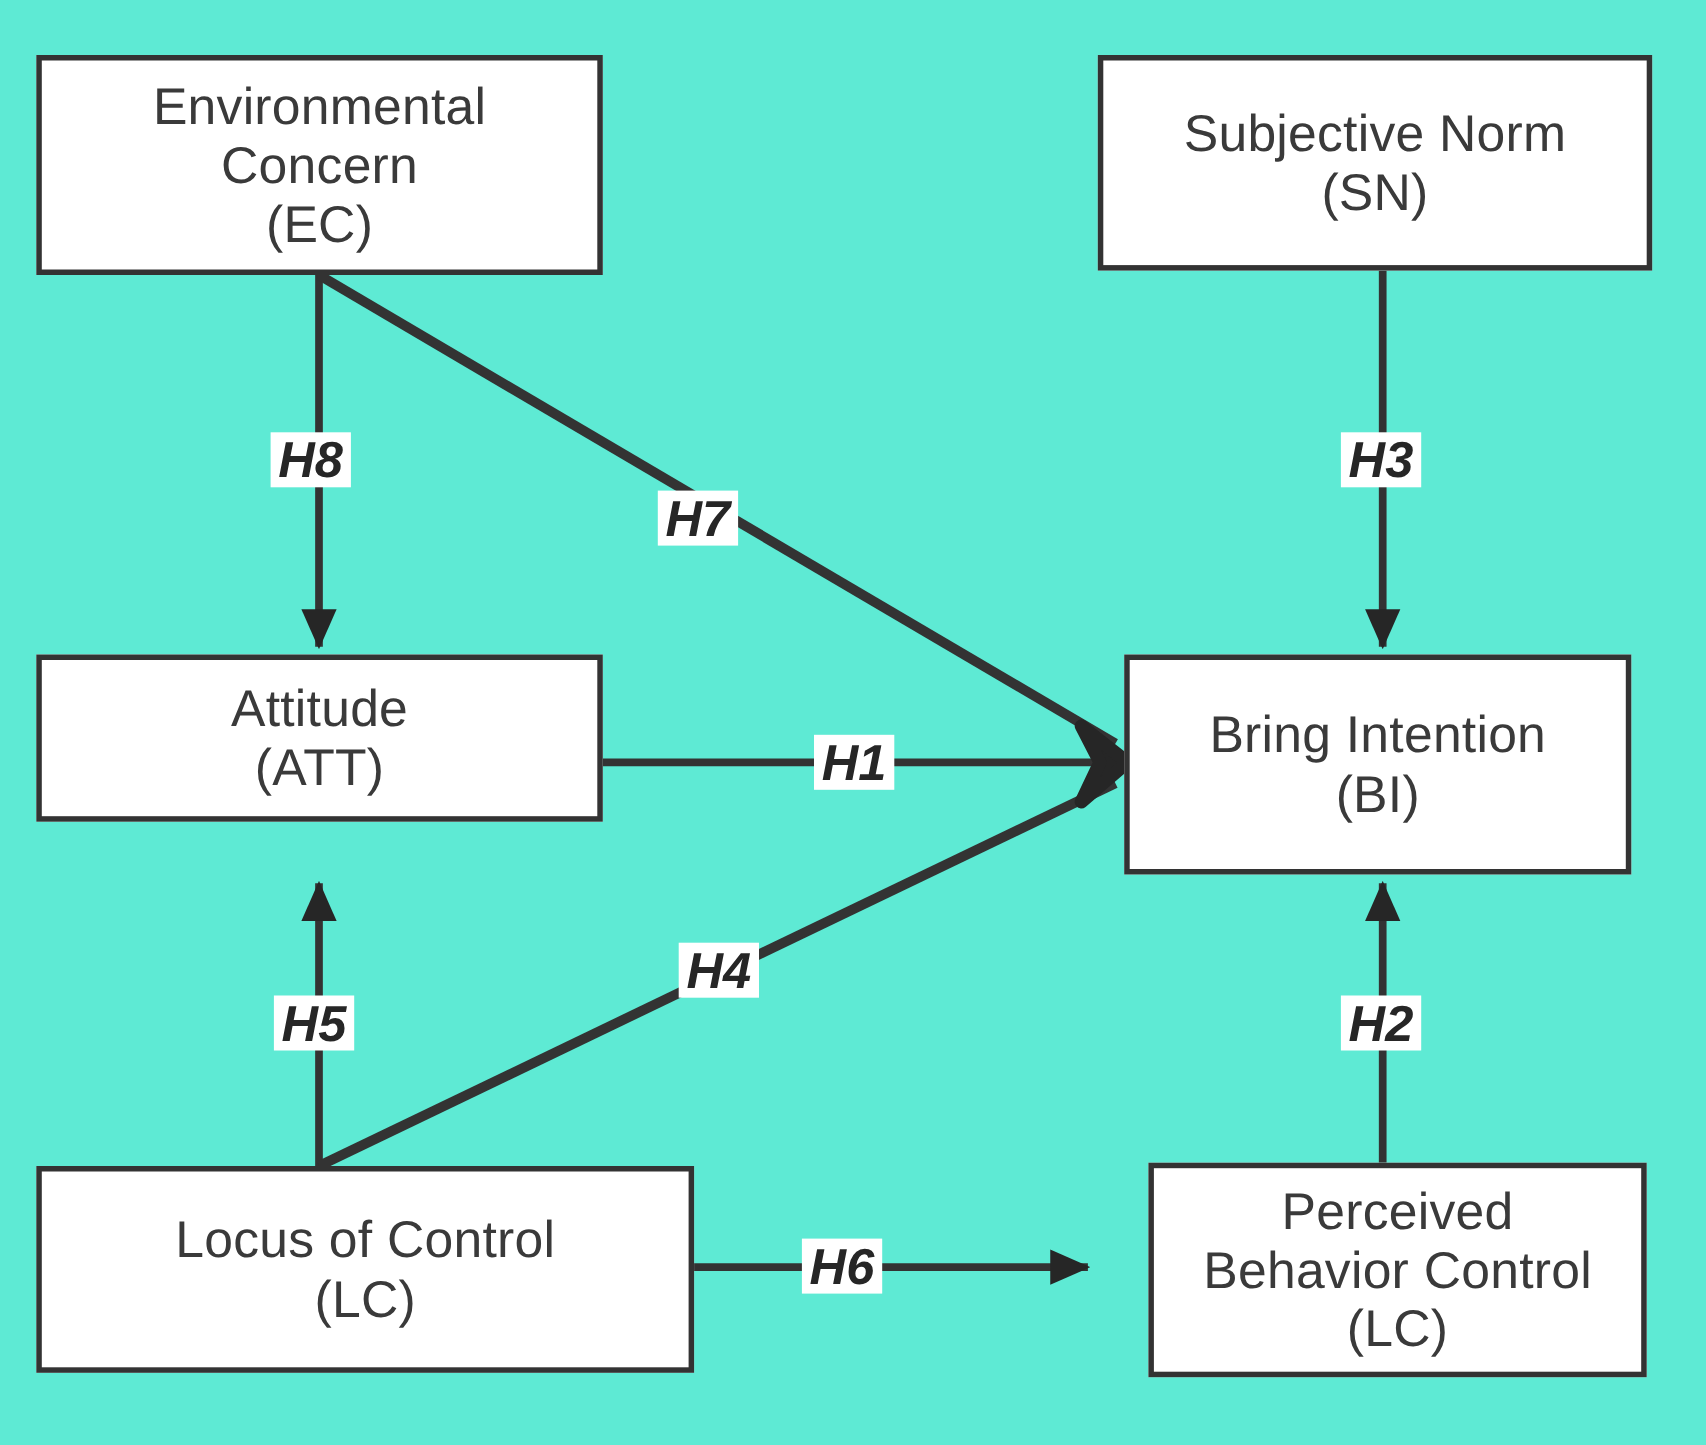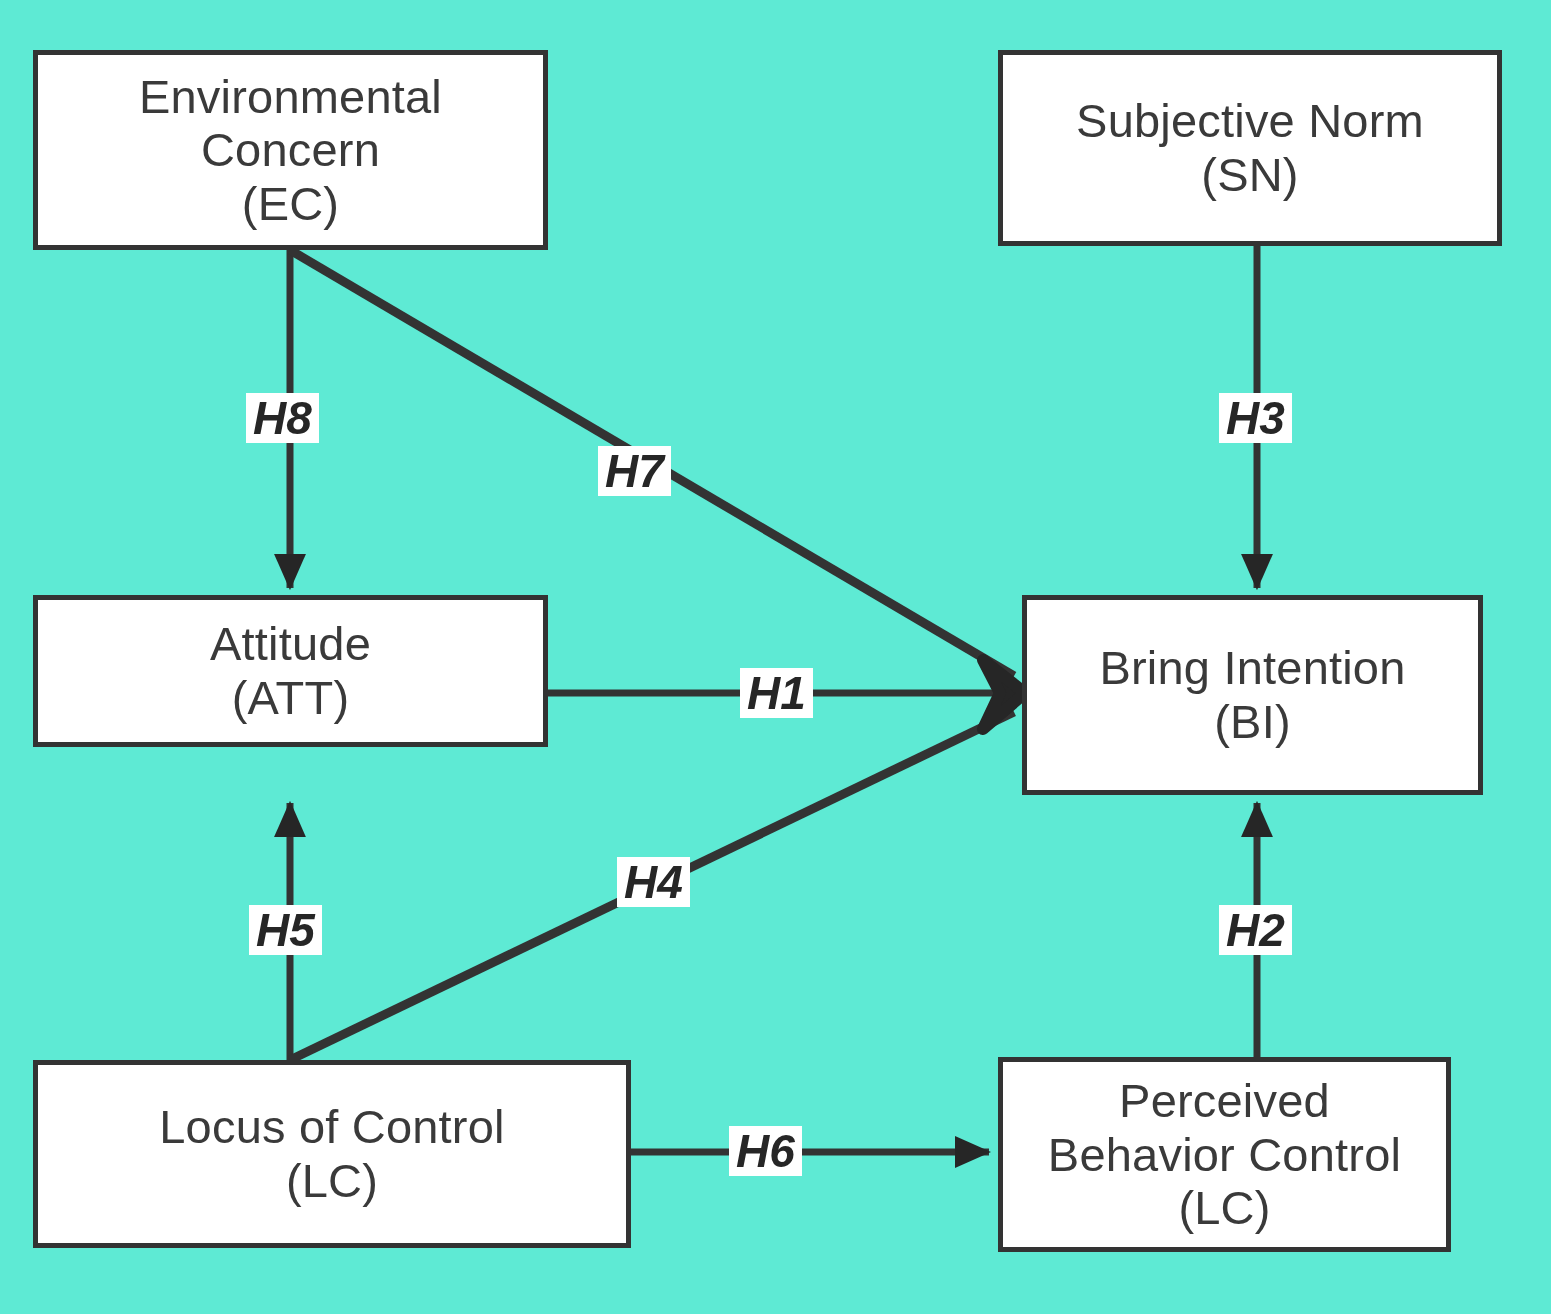--- a/index.html
+++ b/index.html
@@ -106,21 +106,21 @@
   <div class="node-box" style="left:1022px; top:595px; width:461px; height:200px;">
     <span class="node-line">Bring Intention</span>
     <span class="node-line">(BI)</span>
   </div>
 
   <div class="node-box" style="left:33px; top:1060px; width:598px; height:188px;">
     <span class="node-line">Locus of Control</span>
     <span class="node-line">(LC)</span>
   </div>
 
-  <div class="node-box" style="left:998px; top:1057px; width:453px; height:195px;">
+  <div class="node-box" style="left:1044px; top:1057px; width:453px; height:195px;">
     <span class="node-line">Perceived</span>
     <span class="node-line">Behavior Control</span>
     <span class="node-line">(LC)</span>
   </div>
 
   <div class="edge-label" style="left:246px; top:393px;">H8</div>
   <div class="edge-label" style="left:598px; top:446px;">H7</div>
   <div class="edge-label" style="left:1219px; top:393px;">H3</div>
   <div class="edge-label" style="left:740px; top:668px;text-align:right;">H1</div>
   <div class="edge-label" style="left:617px; top:857px;">H4</div>

